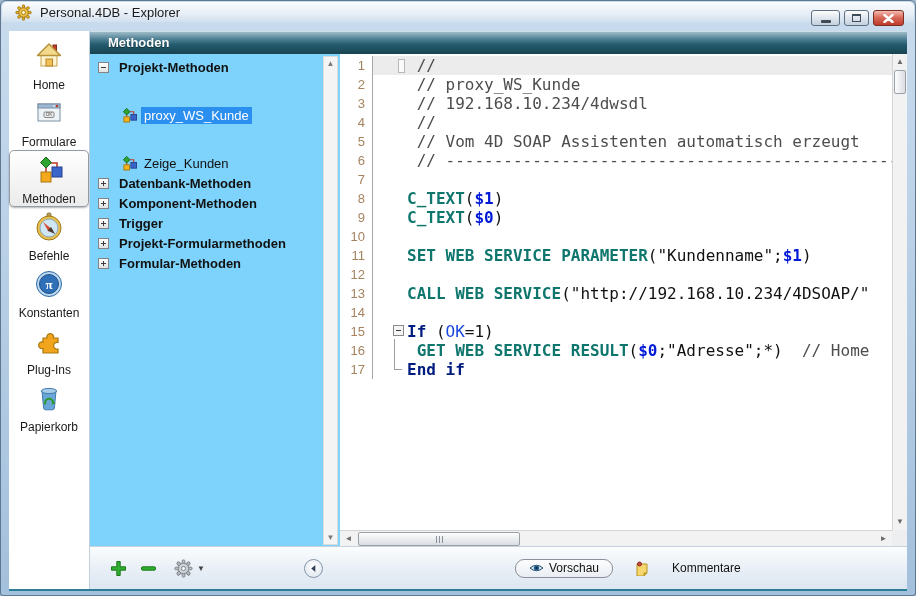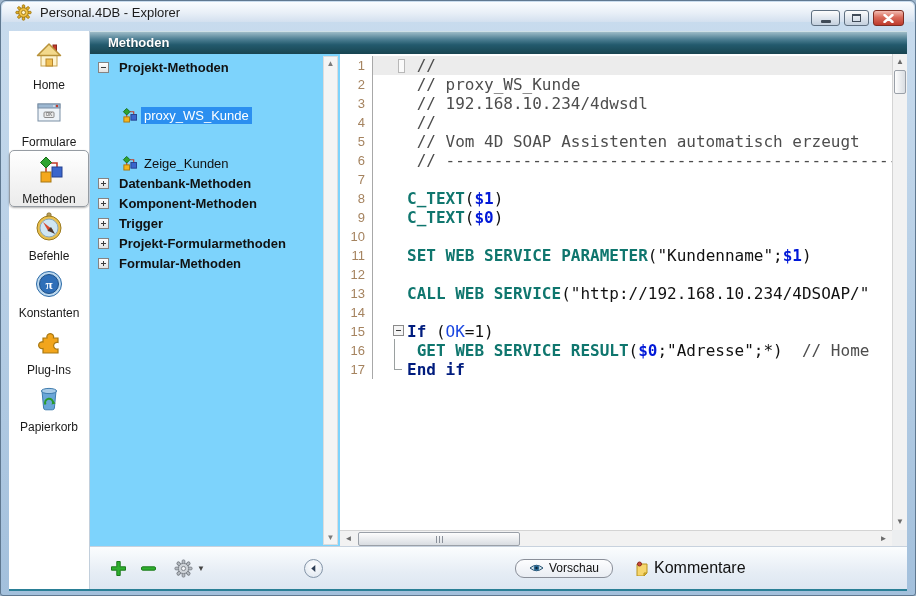--- a/index.html
+++ b/index.html
@@ -88,21 +88,21 @@
   .toolbar{position:absolute;left:0;right:0;bottom:0;height:42px;border-top:1px solid #c8d2de;
     background:linear-gradient(#fbfdfe,#e6edf5 60%,#dde6f1);}
   .tb-abs{position:absolute;top:0;height:100%;display:flex;align-items:center;}
   .tb-btn{display:flex;align-items:center;cursor:default;}
   .gear-caret{font-size:8px;color:#444;margin-left:4px;}
   .collapse-btn{width:17px;height:17px;border-radius:50%;border:1px solid #8495a8;
     background:radial-gradient(circle at 50% 35%,#ffffff,#dbe4ee);display:flex;align-items:center;justify-content:center;}
   .preview-btn{height:19px;box-sizing:border-box;border:1px solid #8a8f99;border-radius:9px;
     background:linear-gradient(#fdfdfe,#e9edf3);display:inline-flex;align-items:center;gap:5px;
     padding:0 13px;font-size:12px;color:#111;}
-  .comments{display:inline-flex;align-items:center;gap:5px;font-size:16px;color:#111;}
+  .comments{display:inline-flex;align-items:flex-start;gap:23px;font-size:12px;color:#111;}
 </style>
 </head>
 <body>
 
 <div class="window">
 
   <div class="titlebar">
     <span class="appicon">
       <svg width="17" height="17" viewBox="0 0 20 20">
         <g fill="#e8b224" stroke="#9a7210" stroke-width="1">

